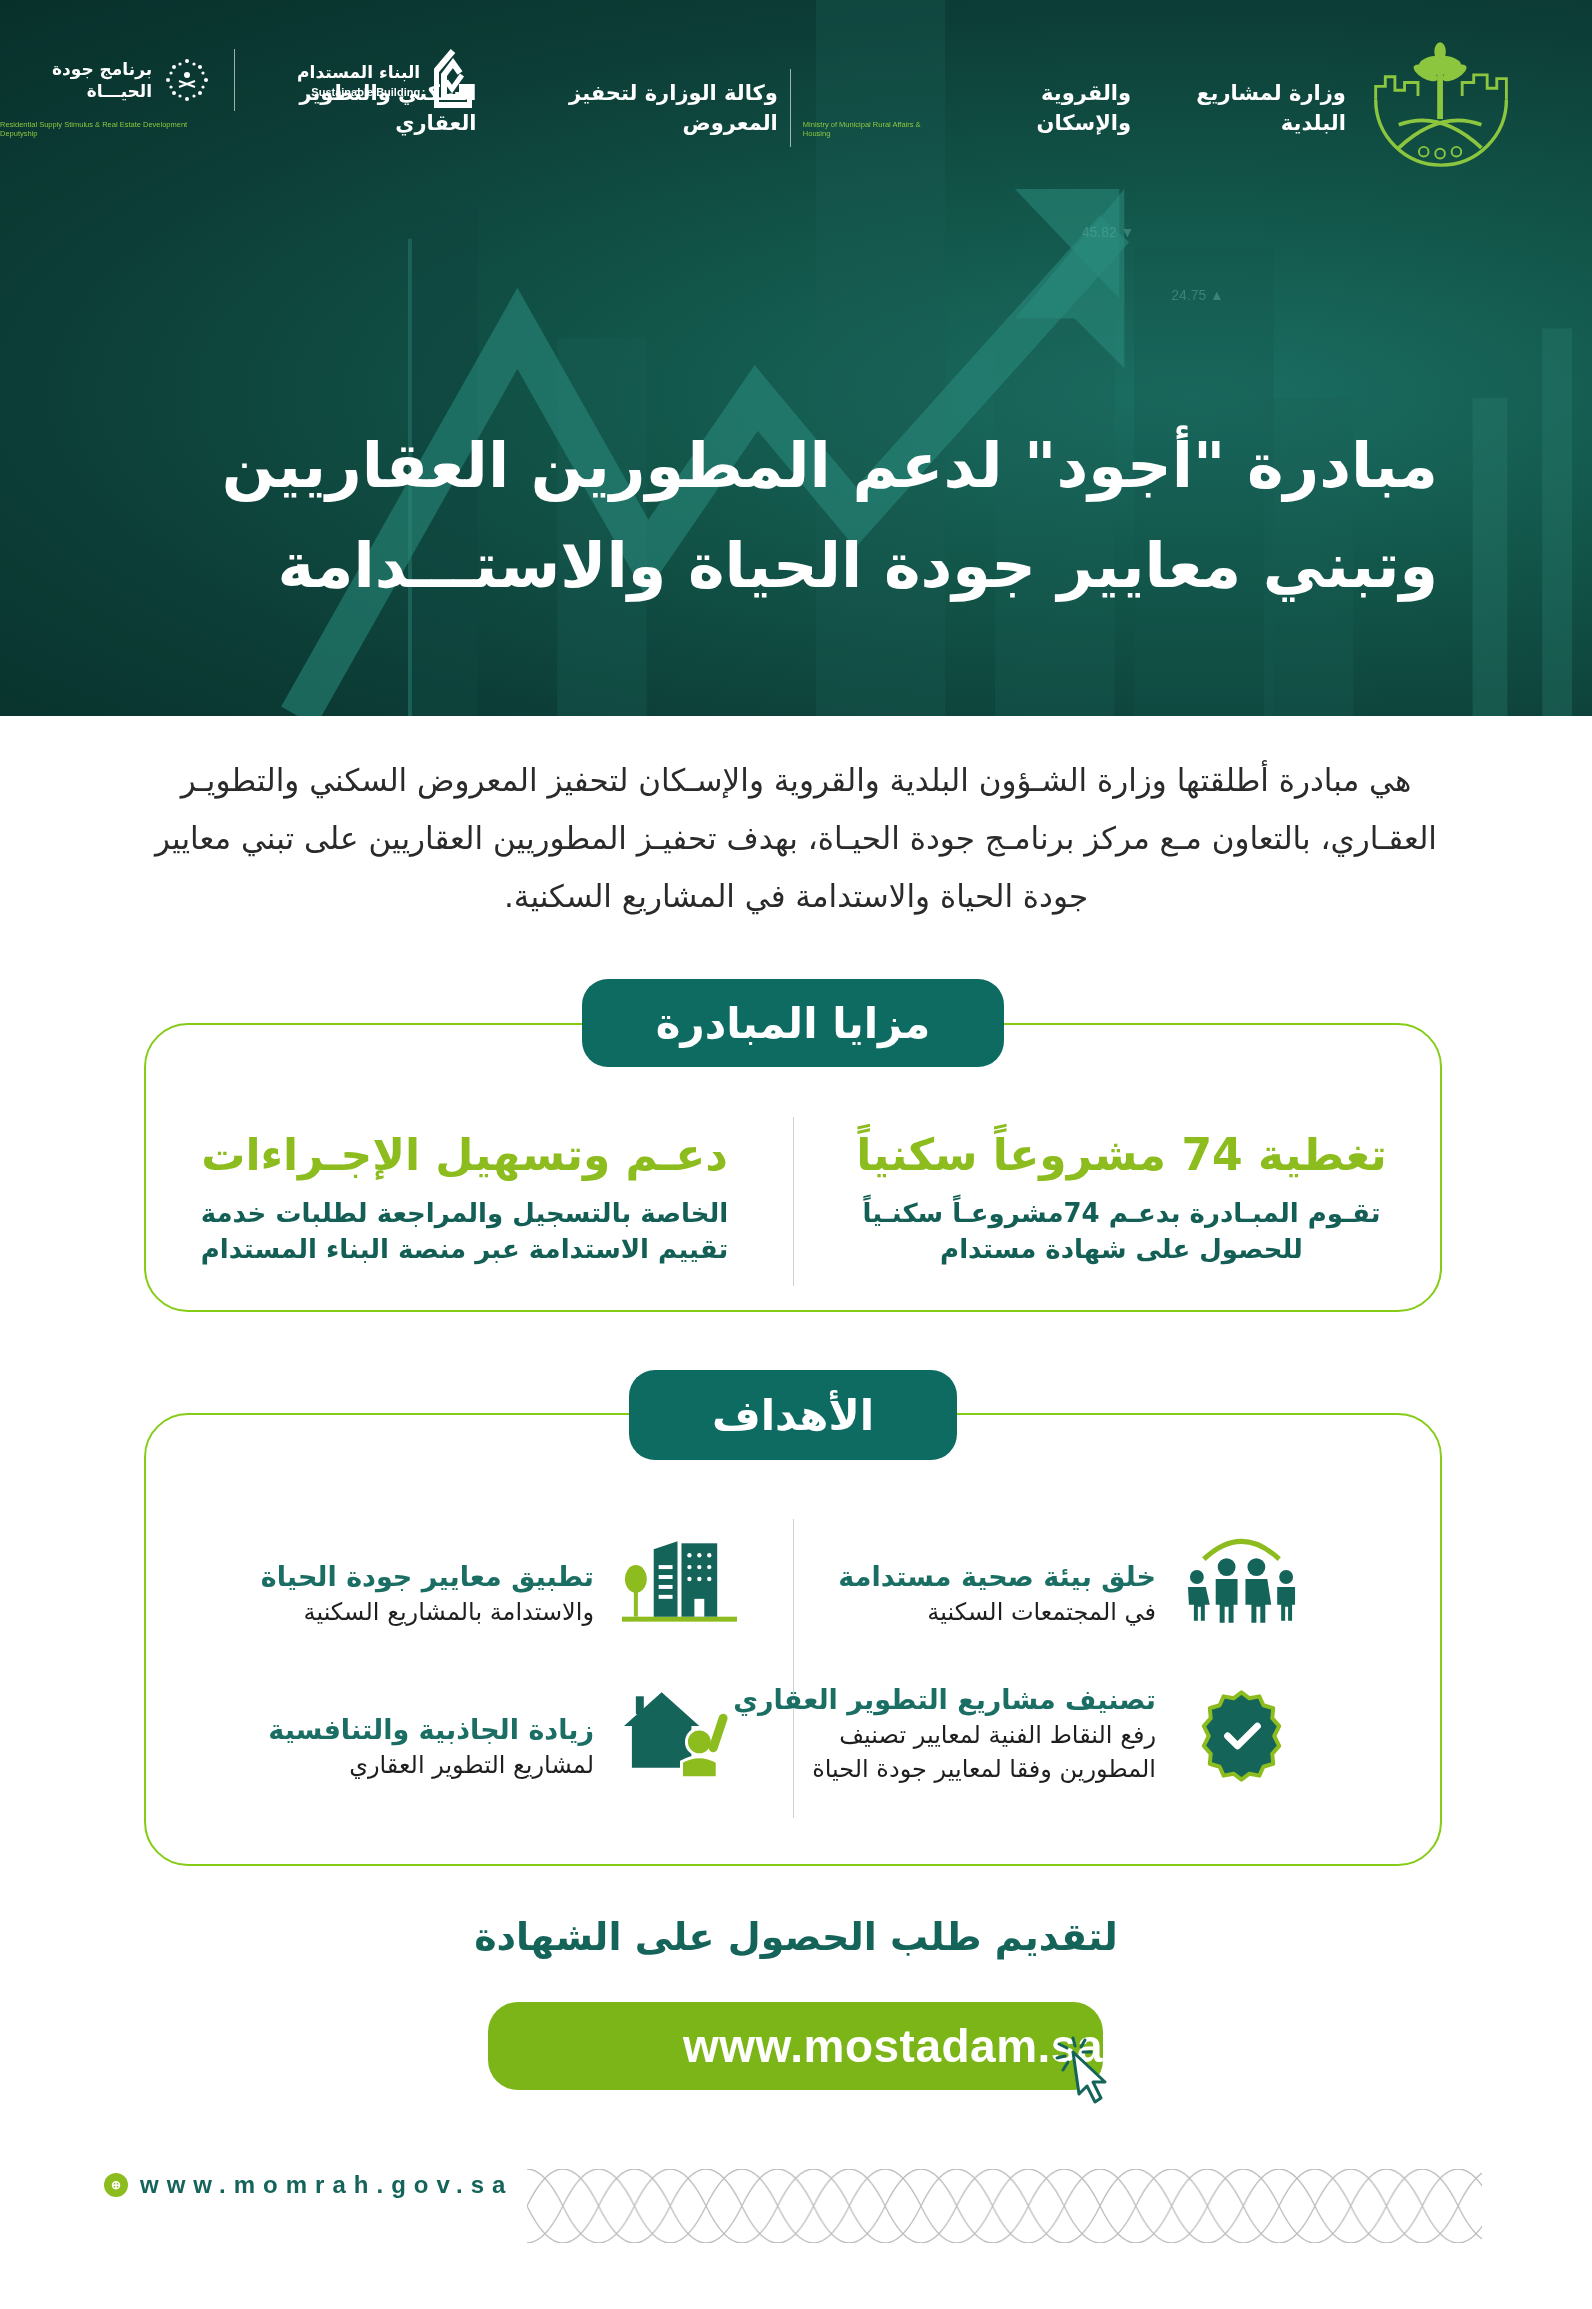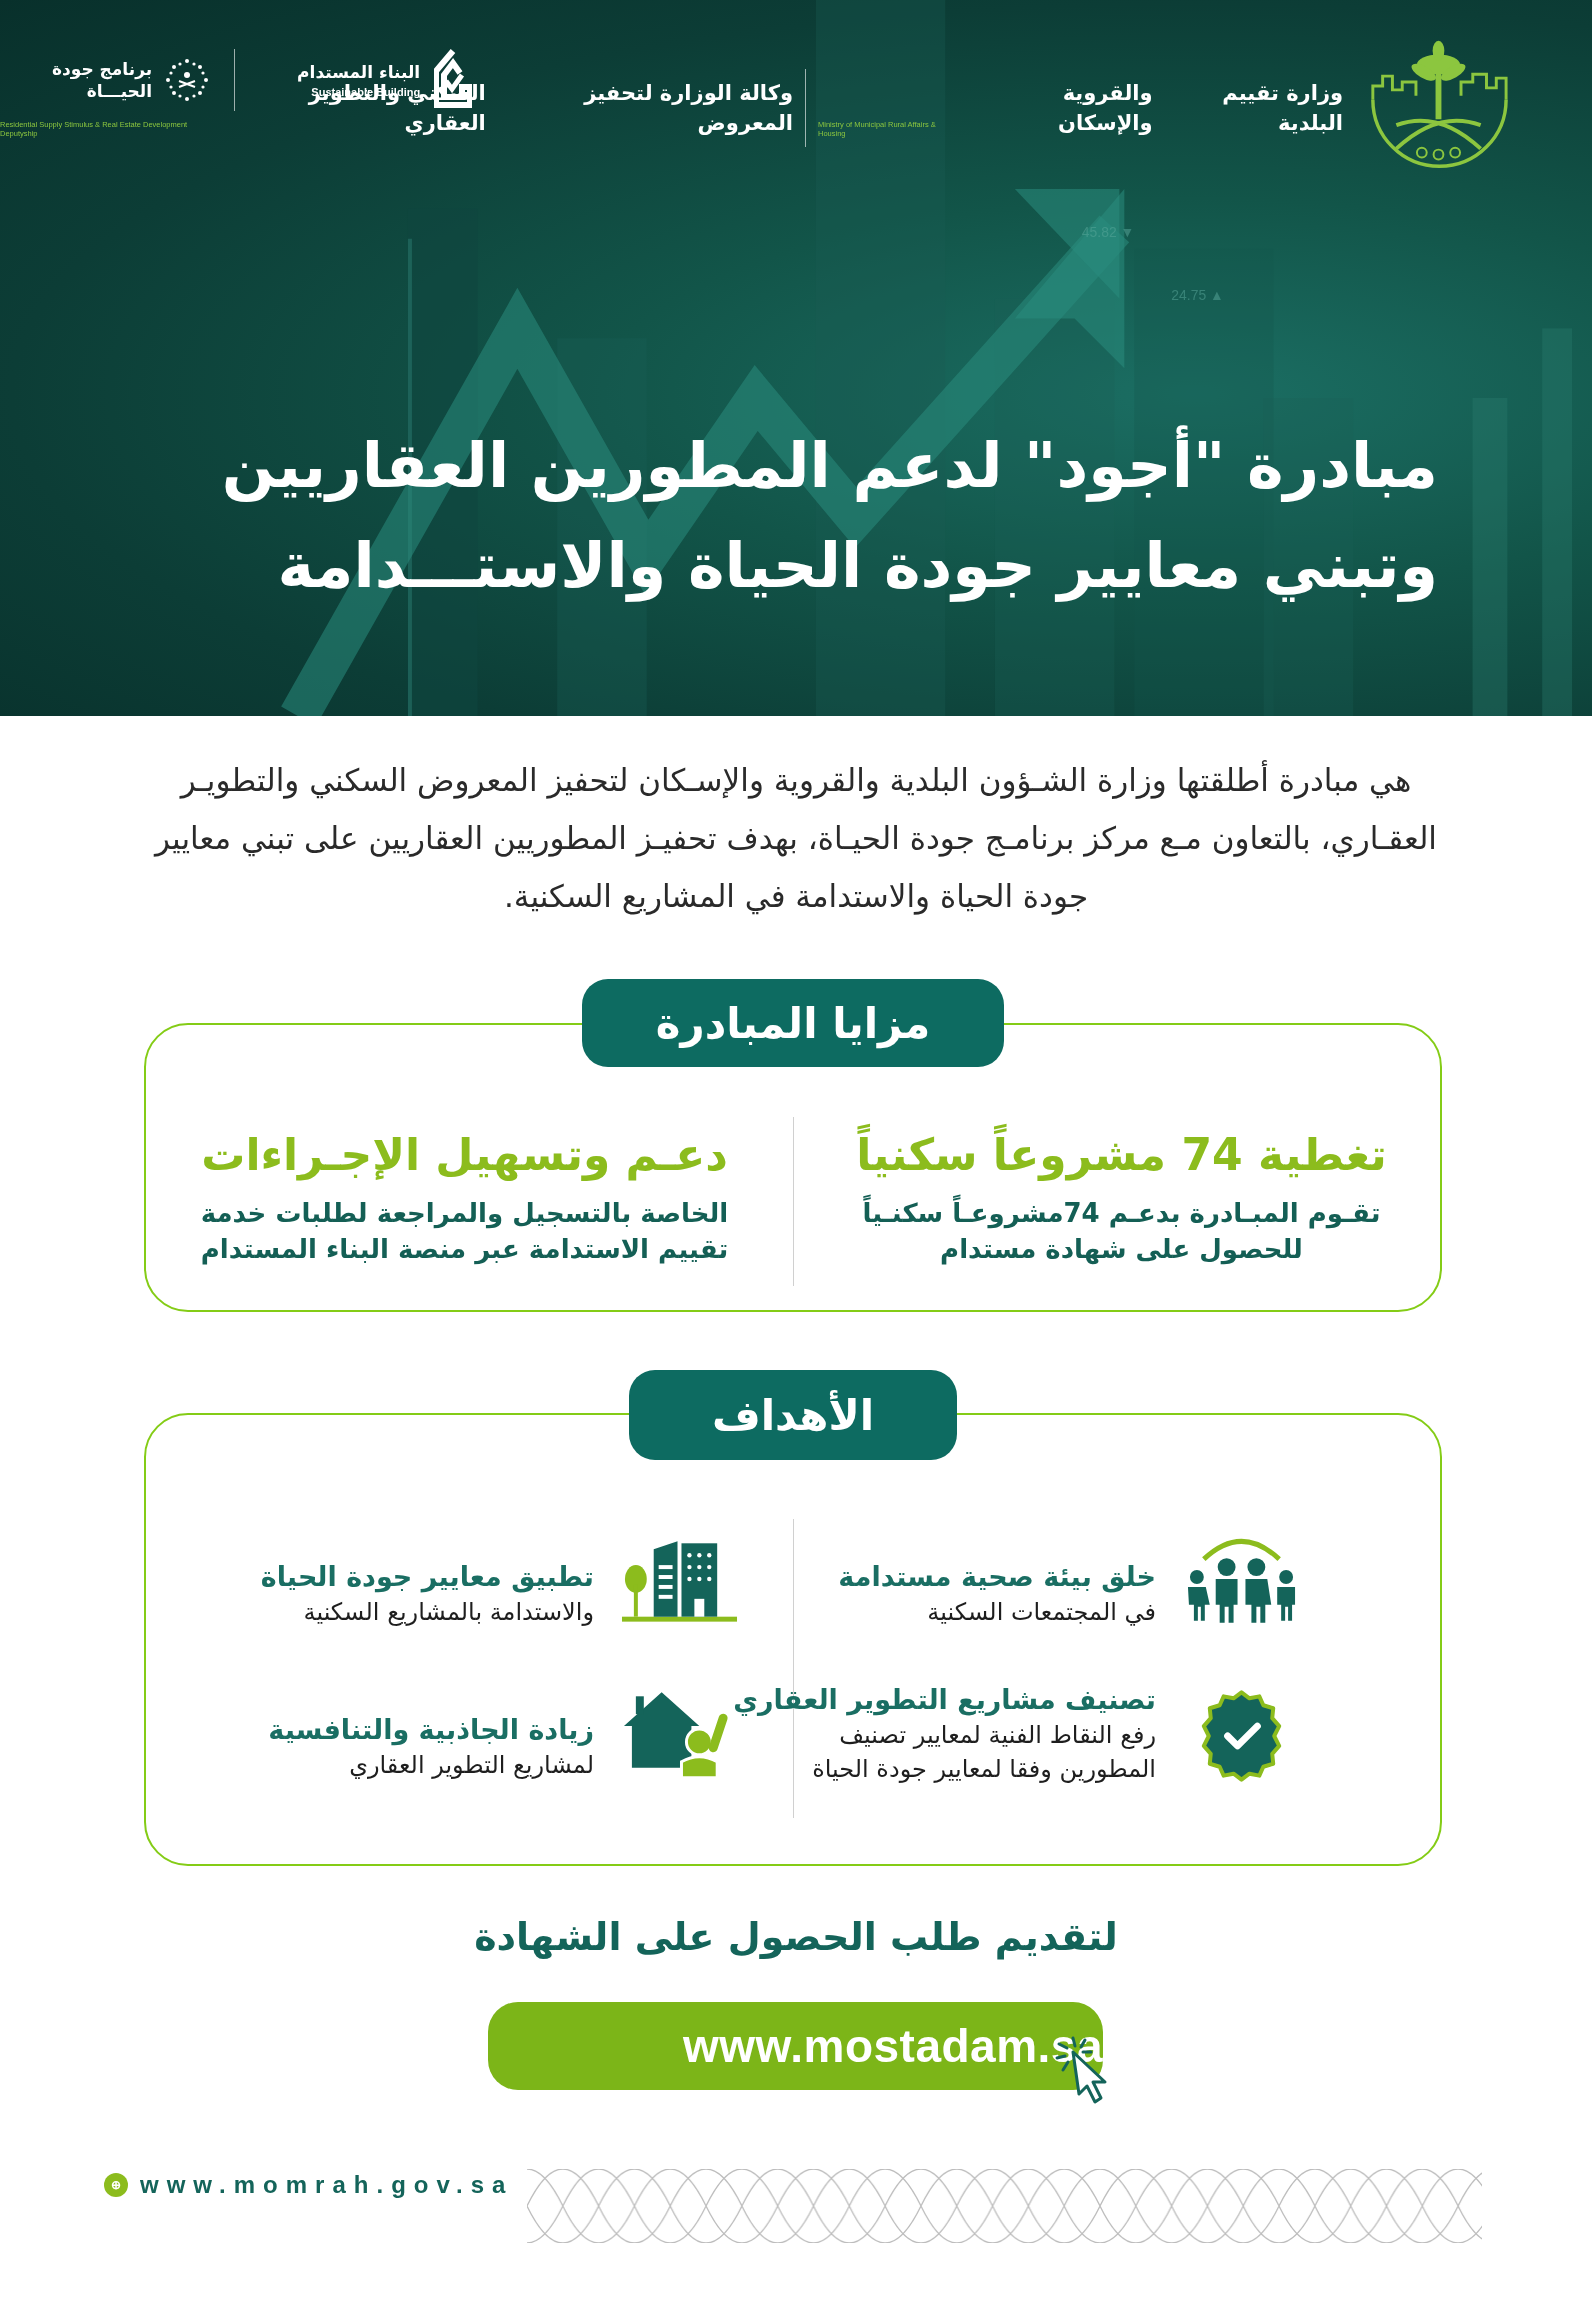--- a/index.html
+++ b/index.html
@@ -139,21 +139,21 @@
         <ellipse cx="60" cy="34" rx="14" ry="6" transform="rotate(30 60 34)"></ellipse>
         <ellipse cx="90" cy="34" rx="14" ry="6" transform="rotate(-30 90 34)"></ellipse>
         <ellipse cx="75" cy="12" rx="6" ry="10"></ellipse>
       </g>
       <path d="M32 88 Q75 72 118 112 M118 88 Q75 72 32 112" fill="none" stroke="#8cc63f" stroke-width="4"></path>
       <circle cx="58" cy="116" r="5" fill="none" stroke="#8cc63f" stroke-width="2"></circle>
       <circle cx="75" cy="118" r="5" fill="none" stroke="#8cc63f" stroke-width="2"></circle>
       <circle cx="92" cy="116" r="5" fill="none" stroke="#8cc63f" stroke-width="2"></circle>
     </svg>
     <div class="org-block">
-      <div class="org-ar">وزارة تقييم البلدية</div>
+      <div class="org-ar">وزارة لمشاريع البلدية</div>
       <div class="org-ar">والقروية والإسكان</div>
       <div class="org-en">Ministry of Municipal Rural Affairs &amp; Housing</div>
     </div>
     <div class="org-sep"></div>
     <div class="org-block">
       <div class="org-ar">وكالة الوزارة لتحفيز المعروض</div>
       <div class="org-ar">السكني والتطوير العقاري</div>
       <div class="org-en">Residential Supply Stimulus &amp; Real Estate Development Deputyship</div>
     </div>
   </div>

